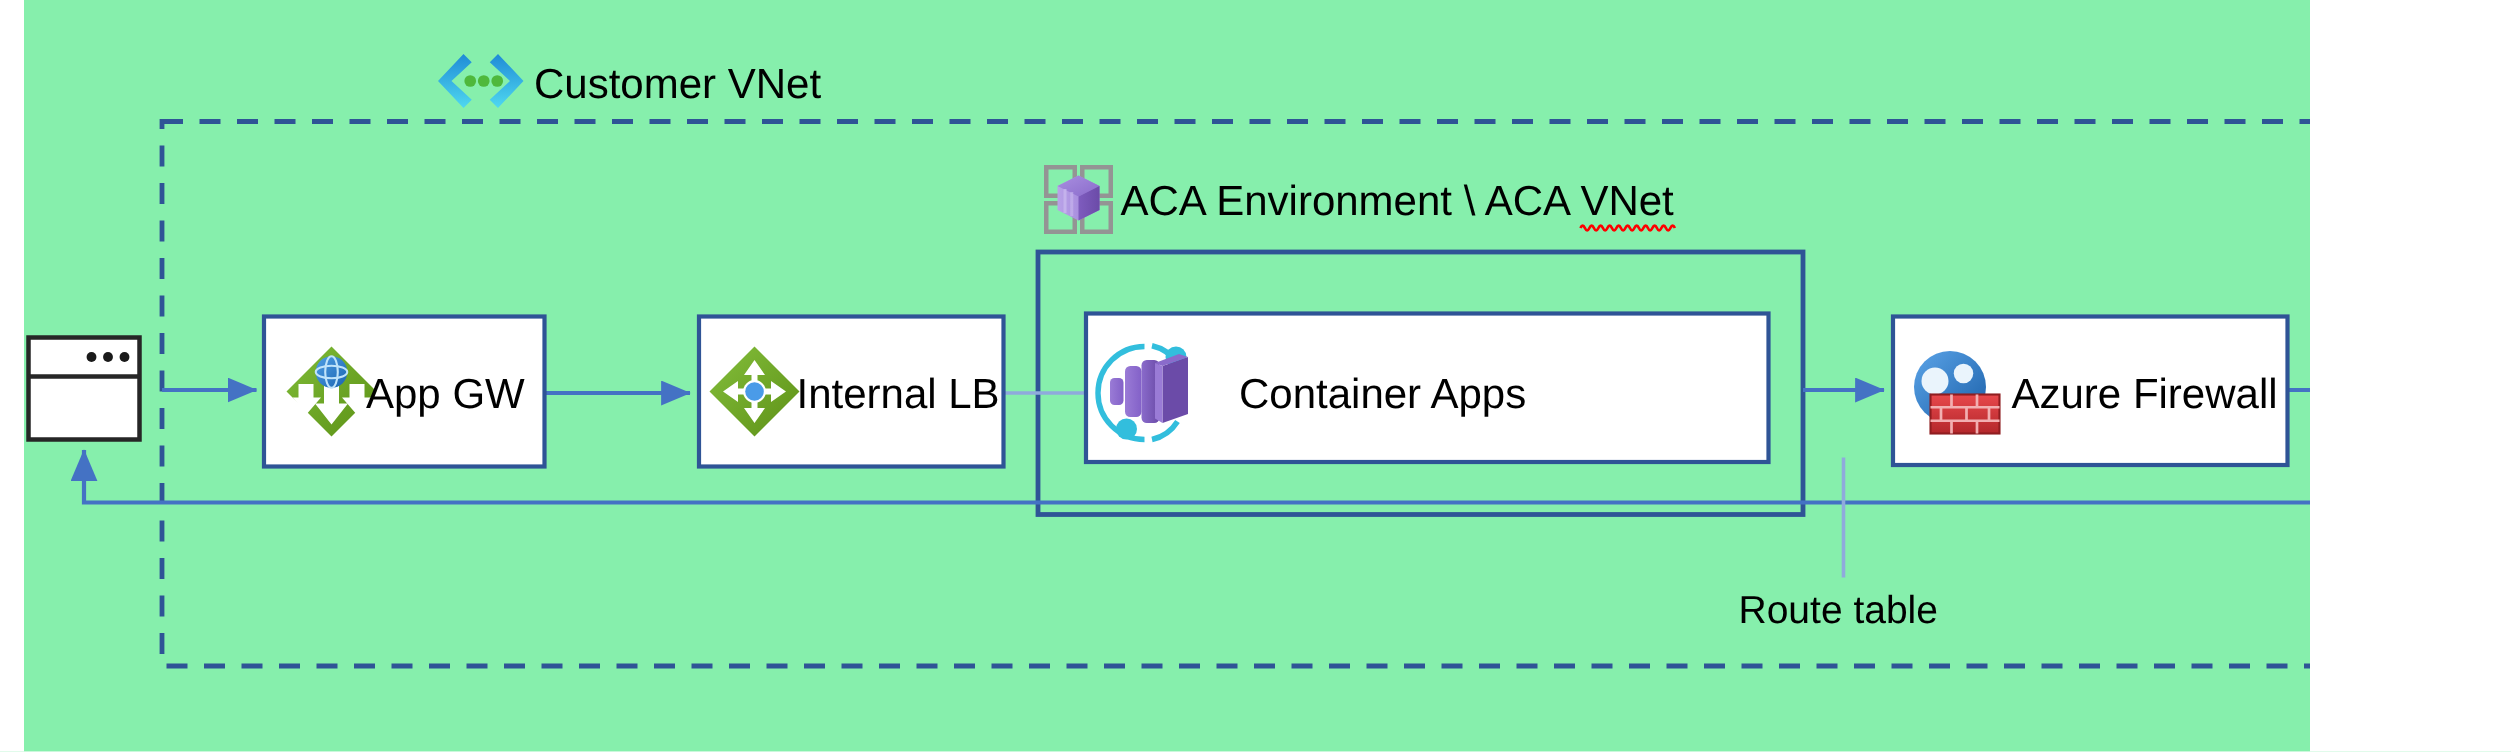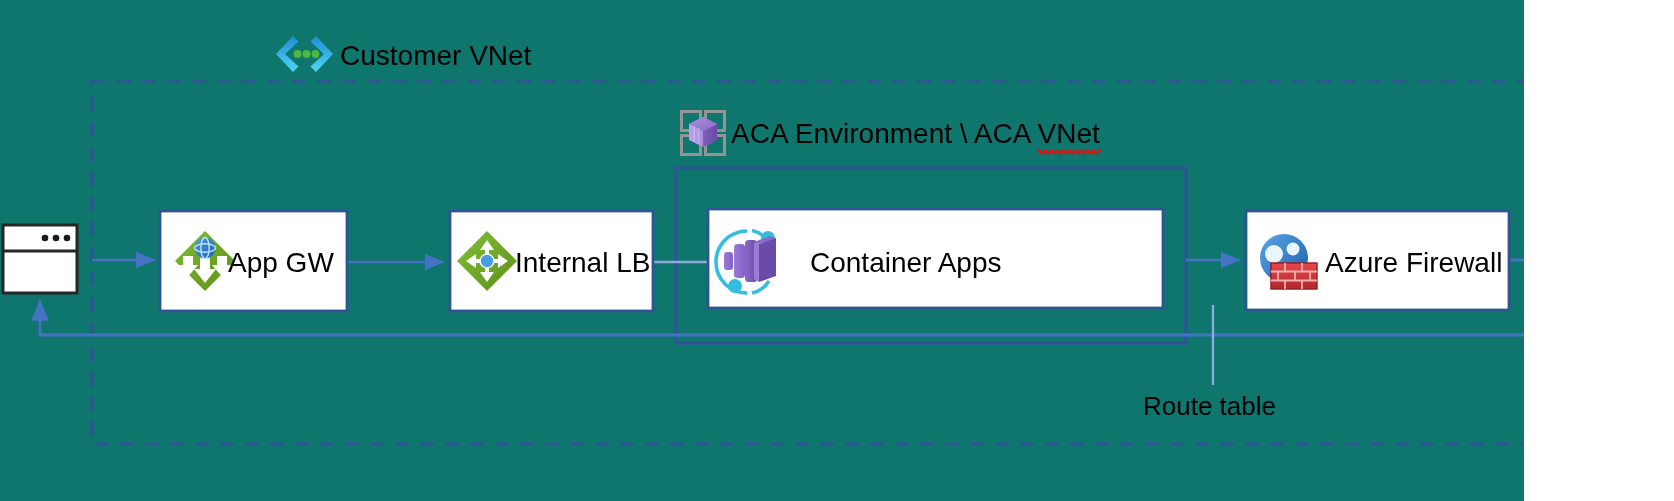--- a/index.html
+++ b/index.html
@@ -7,22 +7,23 @@
     padding: 0;
     background: #ffffff;
   }
   body {
     font-family: "Liberation Sans", sans-serif;
   }
   #diagram-root {
     position: relative;
     width: 1524px;
     height: 501px;
-    background: #0f766e;
+    background: #86efac;
     overflow: hidden;
+    margin-left: 16px;
   }
   svg.diagram {
     display: block;
     width: 1674px;
     height: 501px;
   }
   .label-text {
     font-family: "Liberation Sans", sans-serif;
     fill: #000000;
   }

